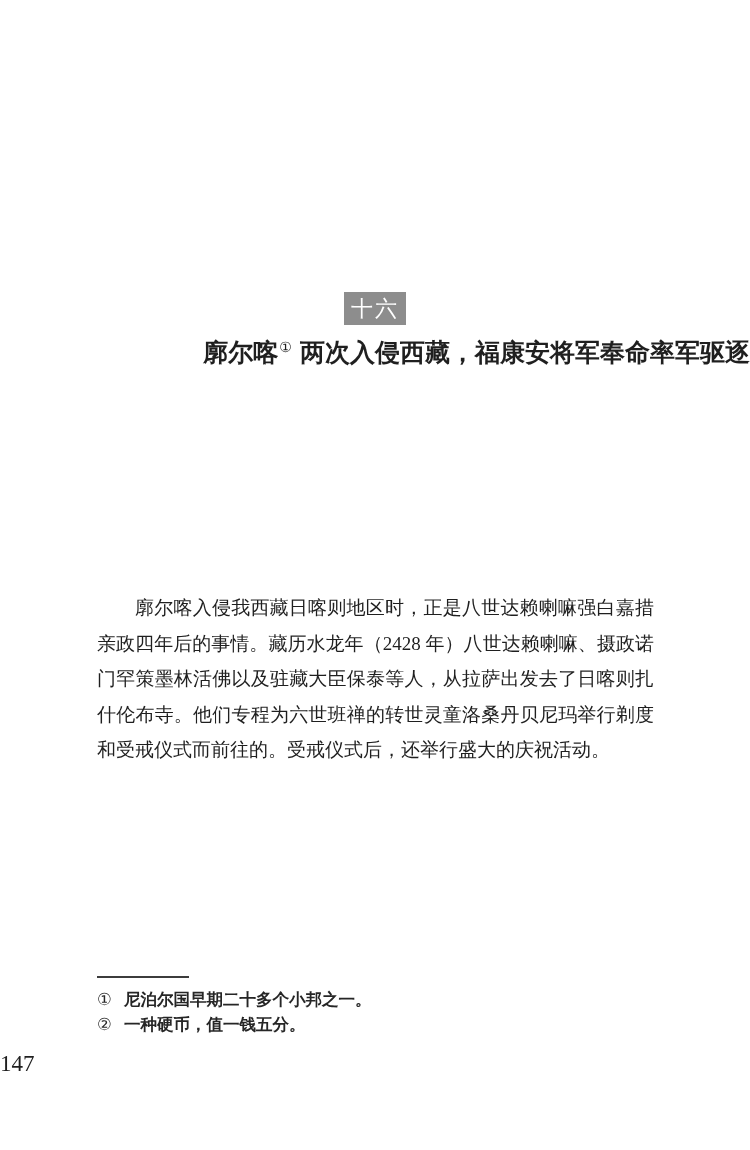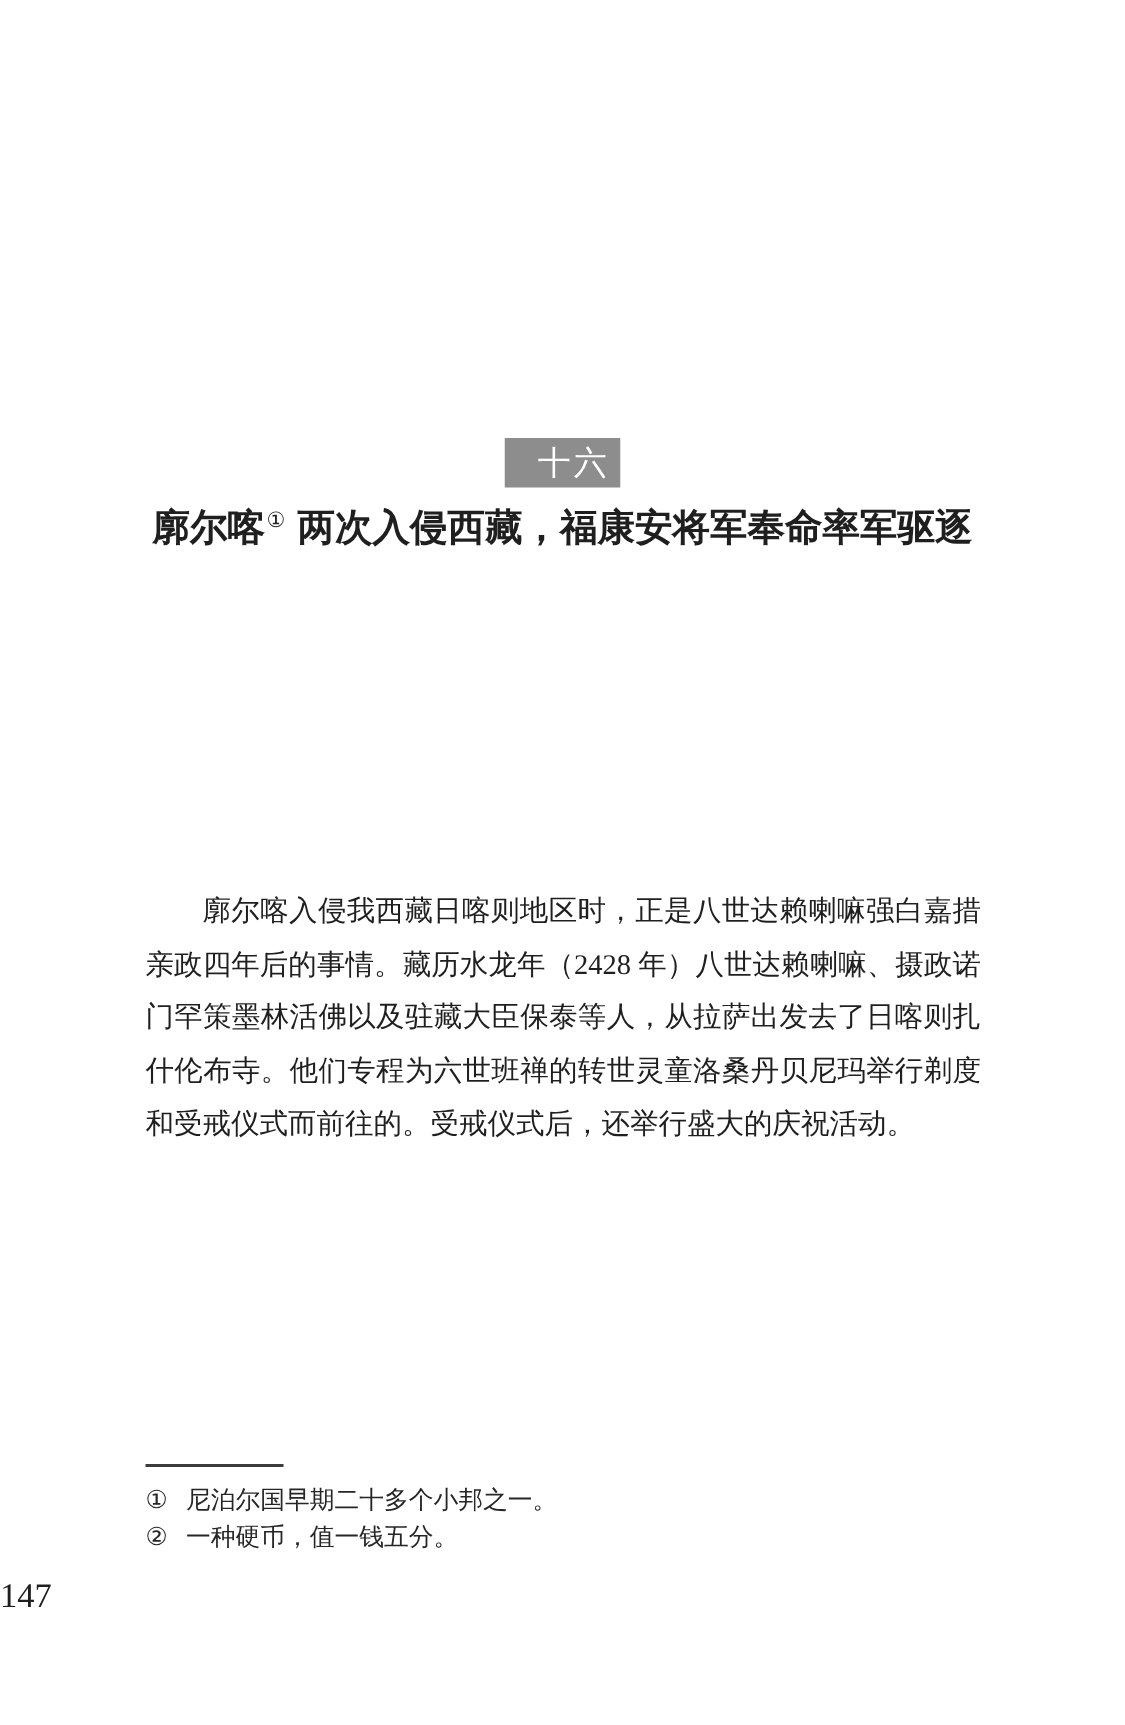--- a/index.html
+++ b/index.html
@@ -18,31 +18,31 @@
   }
   .chapter-badge {
     position: absolute;
     top: 292px;
     left: 50%;
     transform: translateX(-50%);
     background: #8d8d8d;
     color: #ffffff;
     font-size: 22px;
     line-height: 1;
-    padding: 6px 7px 5px 22px;
+    padding: 6px 7px 5px 7px;
     letter-spacing: 2px;
     white-space: nowrap;
   }
   .chapter-title {
     position: absolute;
     top: 336px;
     left: 0;
     width: 750px;
     margin: 0;
-    text-align: center;
+    text-align: right;
     font-size: 25px;
     font-weight: bold;
     line-height: 1.35;
     white-space: nowrap;
   }
   .rich sup {
     font-size: 0.56em;
     font-weight: normal;
     vertical-align: super;
     line-height: 0;
@@ -79,20 +79,21 @@
     font-size: 16.5px;
     line-height: 25px;
     color: #262626;
   }
   .fn-marker {
     flex: none;
     width: 27px;
   }
   .fn-text {
     flex: 1;
+    font-weight: bold;
   }
   .page-number {
     position: absolute;
     top: 1051px;
     left: 0;
     width: 750px;
     text-align: left;
     font-size: 23px;
     color: #1f1f1f;
   }

